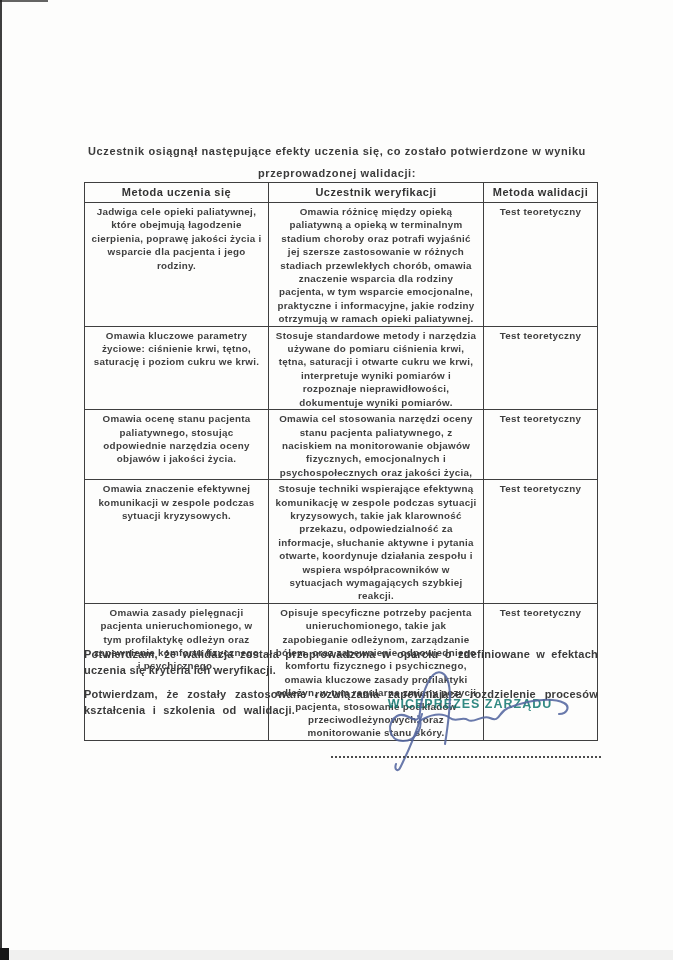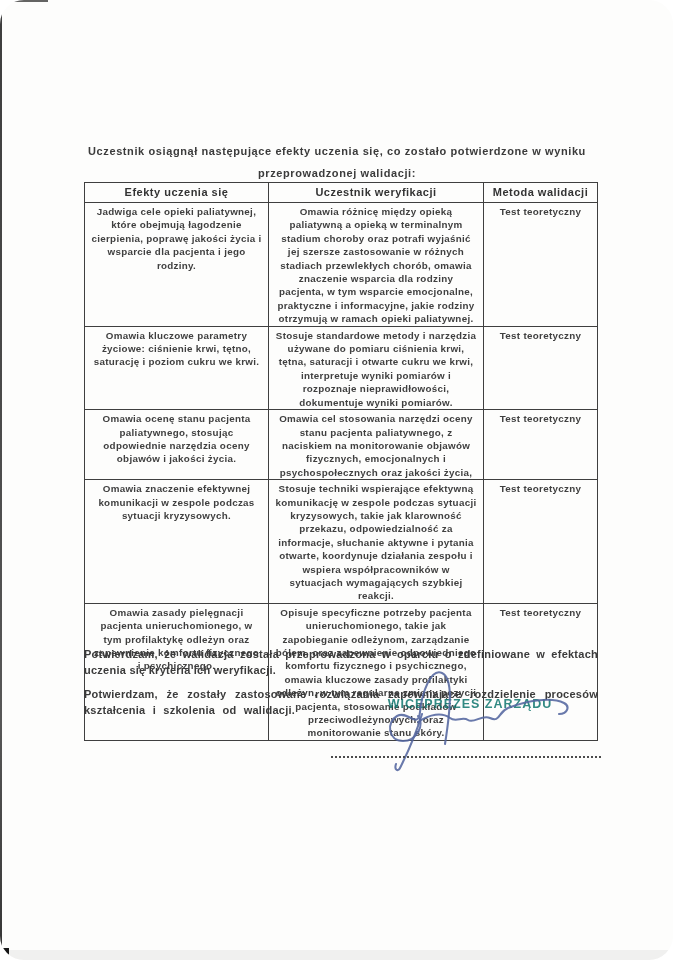--- a/index.html
+++ b/index.html
@@ -3,21 +3,20 @@
 <meta charset="utf-8">
 <style>
   html,body{margin:0;padding:0;background:#ffffff;}
   .page{
     position:relative;
     width:673px;height:960px;
     background:#fdfdfc;
     overflow:hidden;
     font-family:"Liberation Sans","DejaVu Sans",sans-serif;
     color:#3e3e3e;
-    border-radius:24px;
   }
   
   .edge-left{position:absolute;left:0;top:0;width:2px;height:960px;
     background:linear-gradient(180deg,#1c1c1c 0%,#2a2a2a 40%,#3a3a3a 75%,#111 100%);opacity:.85;}
   .edge-top{position:absolute;left:0;top:0;width:48px;height:2px;background:#222;opacity:.7;}
   .edge-bottom-strip{position:absolute;left:0;bottom:0;width:673px;height:10px;background:#f0f0ef;}
   .corner-blob{position:absolute;left:0;bottom:0;width:9px;height:12px;background:#161616;}
 
   .intro{
     position:absolute;left:80px;top:140px;width:514px;
@@ -91,21 +90,21 @@
   <div class="intro">Uczestnik osiągnął następujące efekty uczenia się, co zostało potwierdzone w wyniku przeprowadzonej walidacji:</div>
 
   <table class="outcomes">
     <colgroup>
         <col class="c1">
         <col class="c2">
         <col class="c3">
       </colgroup>
     <thead>
       <tr>
-        <th>Efekty uczenia się</th>
+        <th>Metoda uczenia się</th>
         <th>Uczestnik weryfikacji</th>
         <th>Metoda walidacji</th>
       </tr>
     </thead>
     <tbody>
       <tr class="r1">
         <td>Jadwiga cele opieki paliatywnej, które obejmują łagodzenie cierpienia, poprawę jakości życia i wsparcie dla pacjenta i jego rodziny.</td>
         <td>Omawia różnicę między opieką paliatywną a opieką w terminalnym stadium choroby oraz potrafi wyjaśnić jej szersze zastosowanie w różnych stadiach przewlekłych chorób, omawia znaczenie wsparcia dla rodziny pacjenta, w tym wsparcie emocjonalne, praktyczne i informacyjne, jakie rodziny otrzymują w ramach opieki paliatywnej.</td>
         <td>Test teoretyczny</td>
       </tr>

